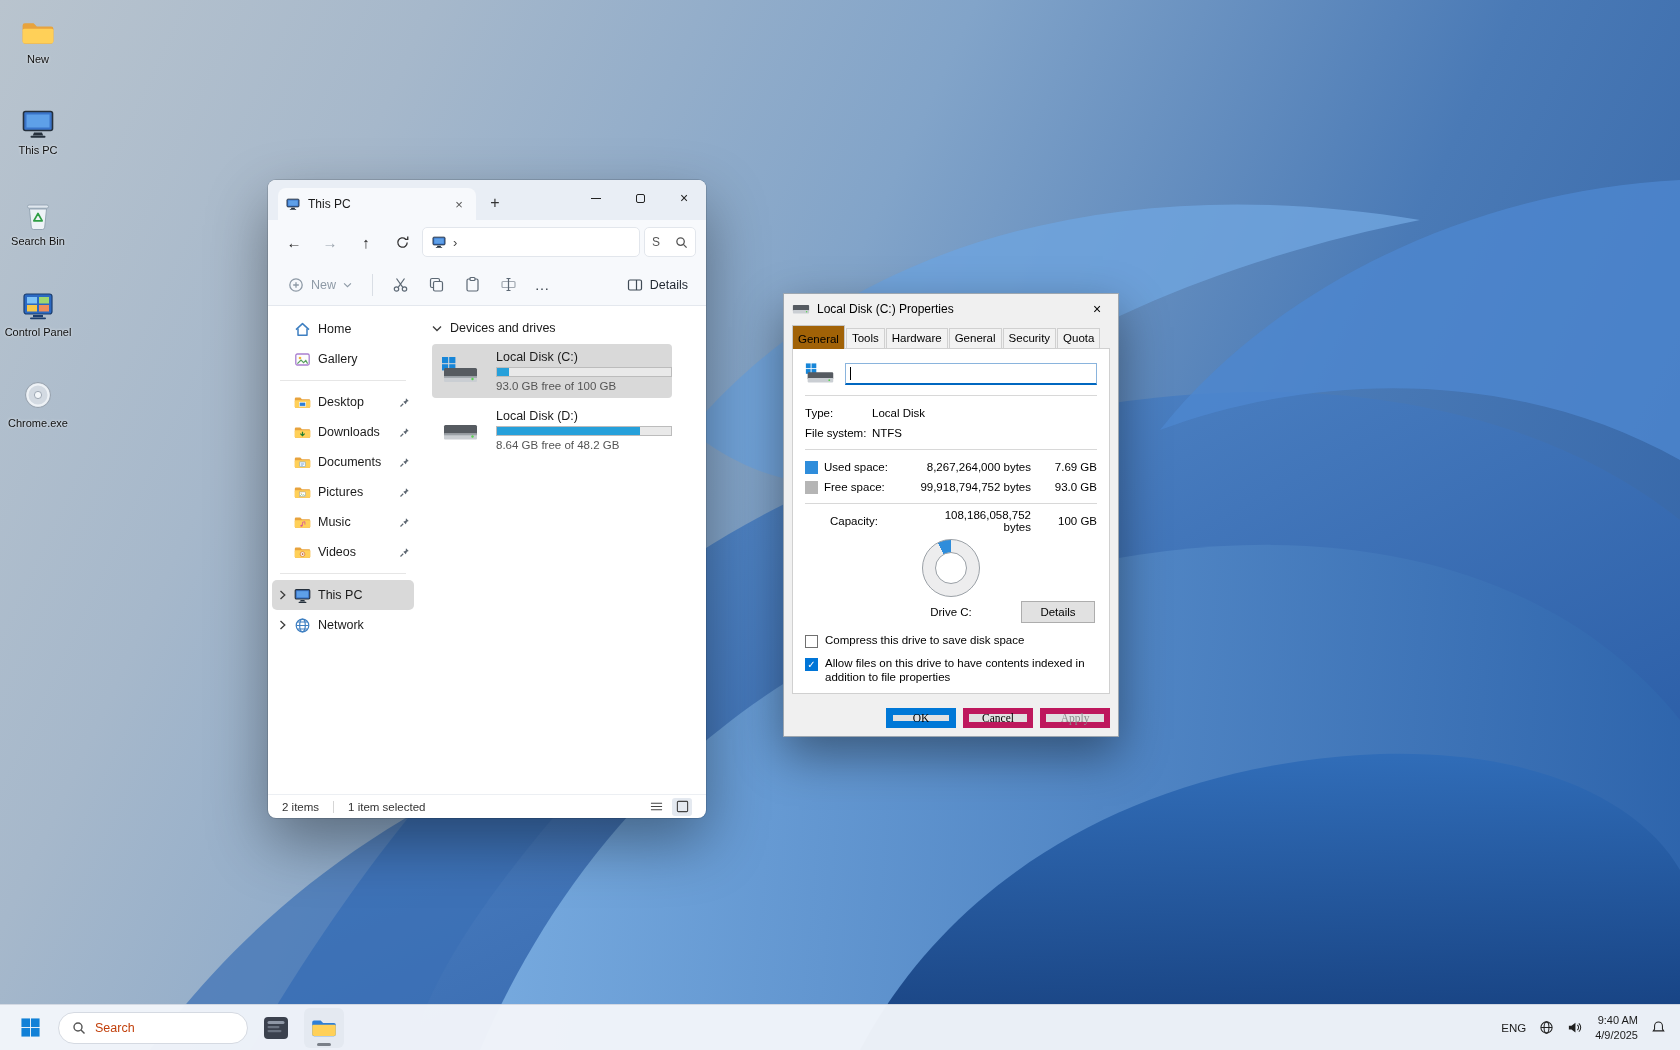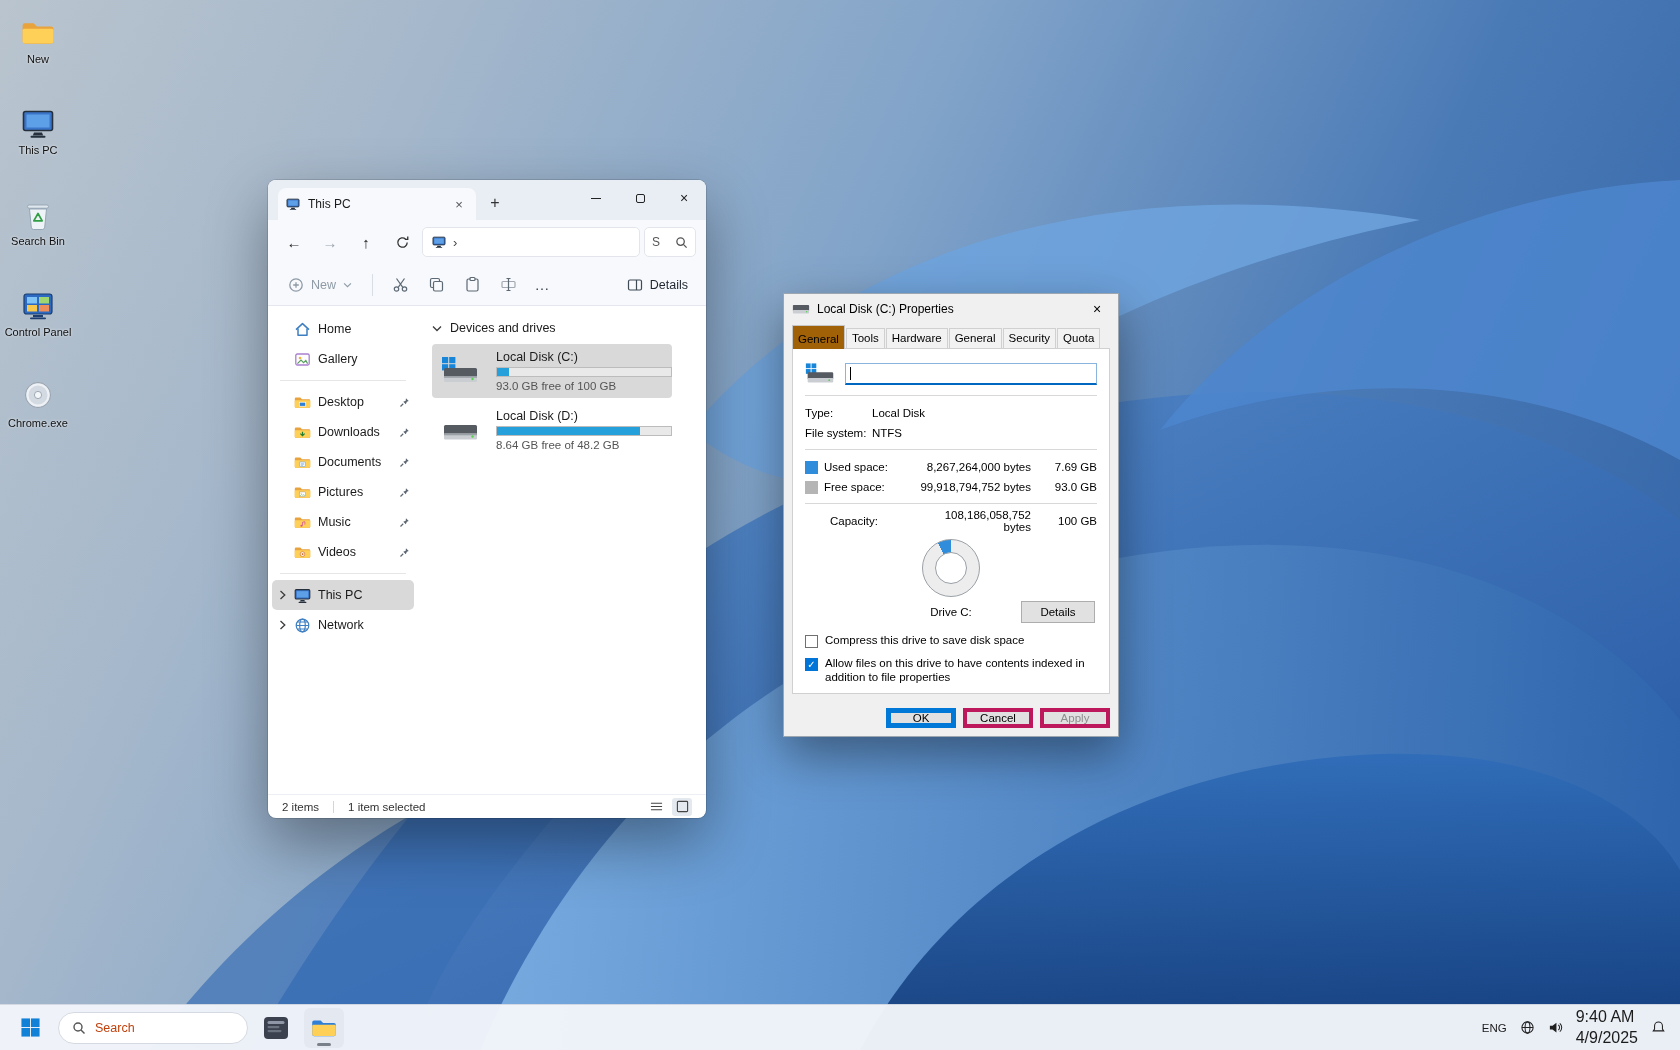--- a/index.html
+++ b/index.html
@@ -111,40 +111,40 @@
   .donut-hole{position:absolute;inset:12px;background:#fff;border-radius:50%;border:1px solid #9aa0a6}
   .p-driverow{position:relative;height:24px;margin-bottom:2px}
   .p-drivelabel{position:absolute;left:0;right:0;text-align:center;top:5px}
   .p-detailsbtn{position:absolute;right:2px;top:0;width:74px;height:22px;background:#e1e1e1;border:1px solid #adadad;
     font-size:11.5px;font-family:inherit;display:flex;align-items:center;justify-content:center}
   .p-check{display:flex;align-items:flex-start;gap:7px;margin-top:9px;line-height:1.2}
   .cb{width:13px;height:13px;border:1px solid #707070;background:#fff;flex:0 0 auto;margin-top:1px;display:flex;align-items:center;justify-content:center;font-size:10px;color:#fff}
   .cb.checked{background:#0075d7;border-color:#0075d7}
   .p-check .txt{max-width:288px}
   .p-buttons{position:absolute;right:8px;bottom:8px;display:flex;gap:7px}
-  .pbtn{width:70px;height:20px;background:#e1e1e1;border:4px solid #be185d;font-size:11.5px;font-family:Liberation Sans, sans-serif;display:flex;align-items:center;justify-content:center;color:#000}
+  .pbtn{width:70px;height:20px;background:#e1e1e1;border:6px solid #be185d;font-size:11.5px;font-family:Liberation Serif, serif;display:flex;align-items:center;justify-content:center;color:#000}
   .pbtn.default{border-color:#0078d7;box-shadow:inset 0 0 0 1px #0078d7}
   .pbtn.disabled{color:#8d8d8d}
 
   
   .taskbar{position:absolute;left:0;right:0;bottom:0;height:46px;background:rgba(242,245,250,.97);
     border-top:1px solid rgba(160,170,185,.35);display:flex;align-items:center;padding:0 10px;gap:8px}
   .tb-start{width:40px;height:40px;border-radius:6px;display:flex;align-items:center;justify-content:center}
   .tb-start svg{width:21px;height:21px}
   .tb-search{width:190px;height:32px;background:#fff;border:1px solid #d5dae2;border-radius:16px;display:flex;align-items:center;gap:9px;padding:0 13px;font-size:12.5px;color:#c2410c}
   .tb-search svg{width:14px;height:14px}
   .tb-app{width:40px;height:40px;border-radius:6px;display:flex;align-items:center;justify-content:center;position:relative}
   .tb-app svg{width:26px;height:26px}
   .tb-app.active{background:#e4e9f1}
   .tb-app.active::after{content:"";position:absolute;bottom:2px;left:50%;transform:translateX(-50%);width:14px;height:3px;border-radius:2px;background:#7a8089}
   .tb-tray{margin-left:auto;display:flex;align-items:center;gap:13px;padding-right:4px}
   .tray-lang{font-size:11.5px}
   .tray-ic{display:flex}
   .tray-ic svg{width:15px;height:15px}
-  .tray-clock{font-size:16px;line-height:1.3}
+  .tray-clock{text-align:right;font-size:11px;line-height:1.3}
 </style>
 </head>
 <body>
 
 <div class="screen">
 
   <svg class="wallpaper" viewBox="0 0 1680 1050" preserveAspectRatio="none">
     <defs>
       <linearGradient id="wg1" x1="0" y1="0" x2="1" y2="1">
         <stop offset="0" stop-color="#5d93d1"></stop>

